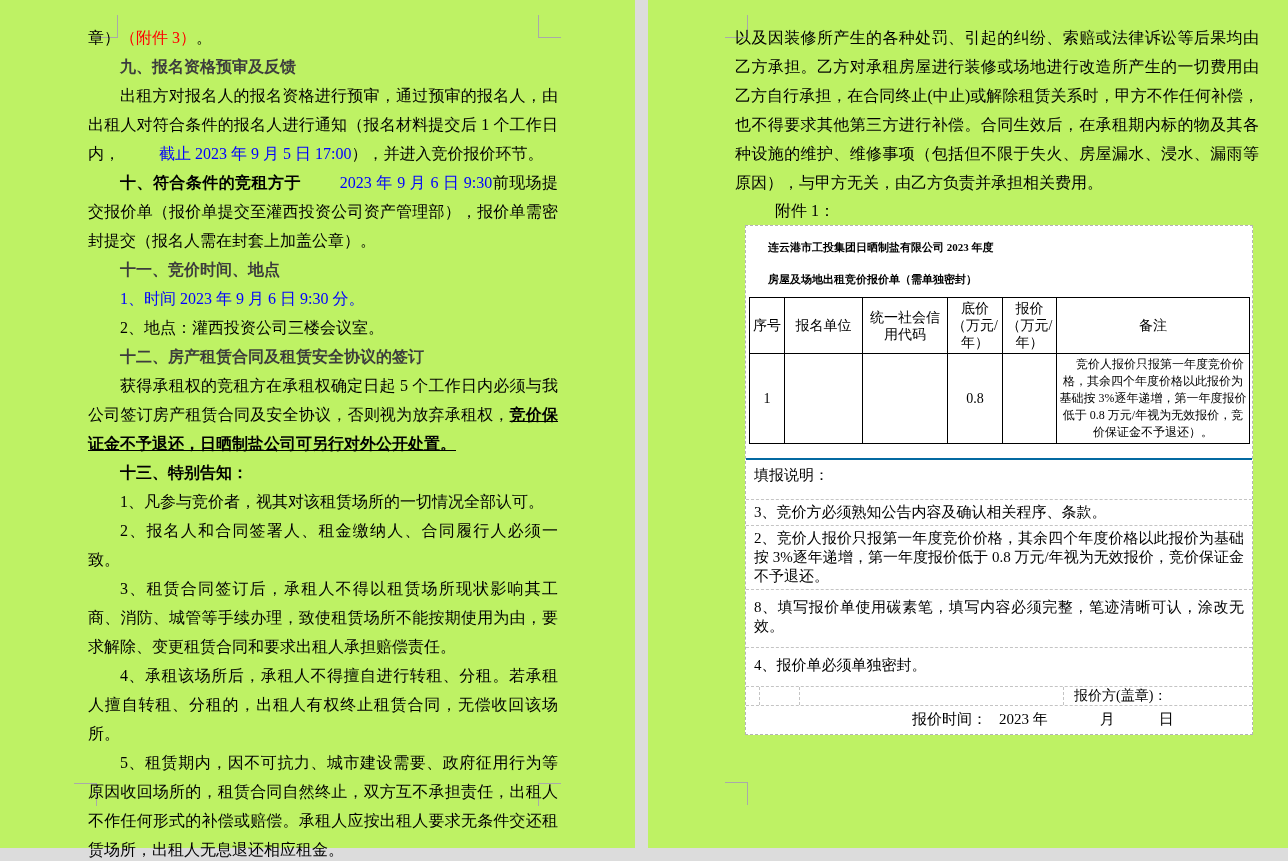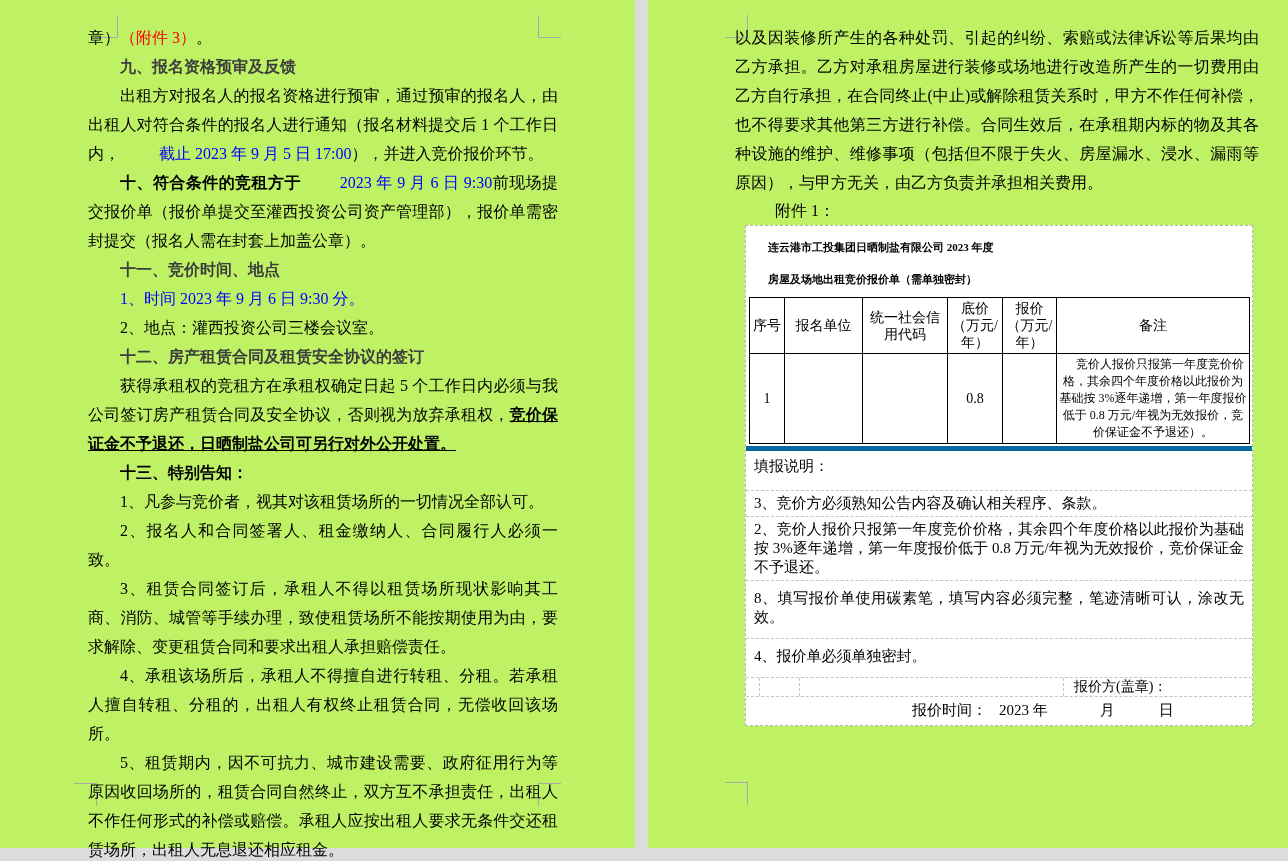--- a/index.html
+++ b/index.html
@@ -38,21 +38,21 @@
   .attachment{margin-left:10px;margin-top:0;width:508px;border:1px dashed #b5b5b5;box-sizing:border-box;background:#fff;}
   .att-title{padding:5px 6px 2px 22px;font-weight:bold;font-size:11px;line-height:32px;text-align:left;}
   .att-title p{margin:0;text-indent:0;}
 
   table.price{border-collapse:collapse;table-layout:fixed;width:500px;margin:0 0 0 3px;font-size:14px;}
   table.price th,table.price td{border:1px solid #000;text-align:center;vertical-align:middle;padding:2px 2px;line-height:17px;font-weight:normal;}
   table.price thead tr{height:50px;}
   table.price tbody tr{height:83px;}
   td.remark{font-size:12px;line-height:18px;text-align:justify;text-indent:14px;padding:2px 5px;}
 
-  .instructions{border-top:5px solid #0369a1;margin-top:2px;font-size:15px;text-align:left;}
+  .instructions{border-top:2px solid #0369a1;margin-top:14px;font-size:15px;text-align:left;}
   .ins-title{padding:5px 8px 14px 8px;line-height:20px;}
   .ins-item{border-top:1px dashed #c4c4c4;padding:3px 8px;line-height:19px;text-align:justify;}
   .ins-item.tall{padding:8px 8px 11px 8px;}
 
   .sig-row{border-top:1px dashed #c4c4c4;display:flex;height:18px;font-size:14px;line-height:18px;}
   .sig-cell-1{width:13px;border-right:1px dashed #c4c4c4;}
   .sig-cell-2{width:39px;border-right:1px dashed #c4c4c4;}
   .sig-cell-3{flex:1;border-right:1px dashed #c4c4c4;}
   .sig-label{width:178px;padding-left:10px;}
 

